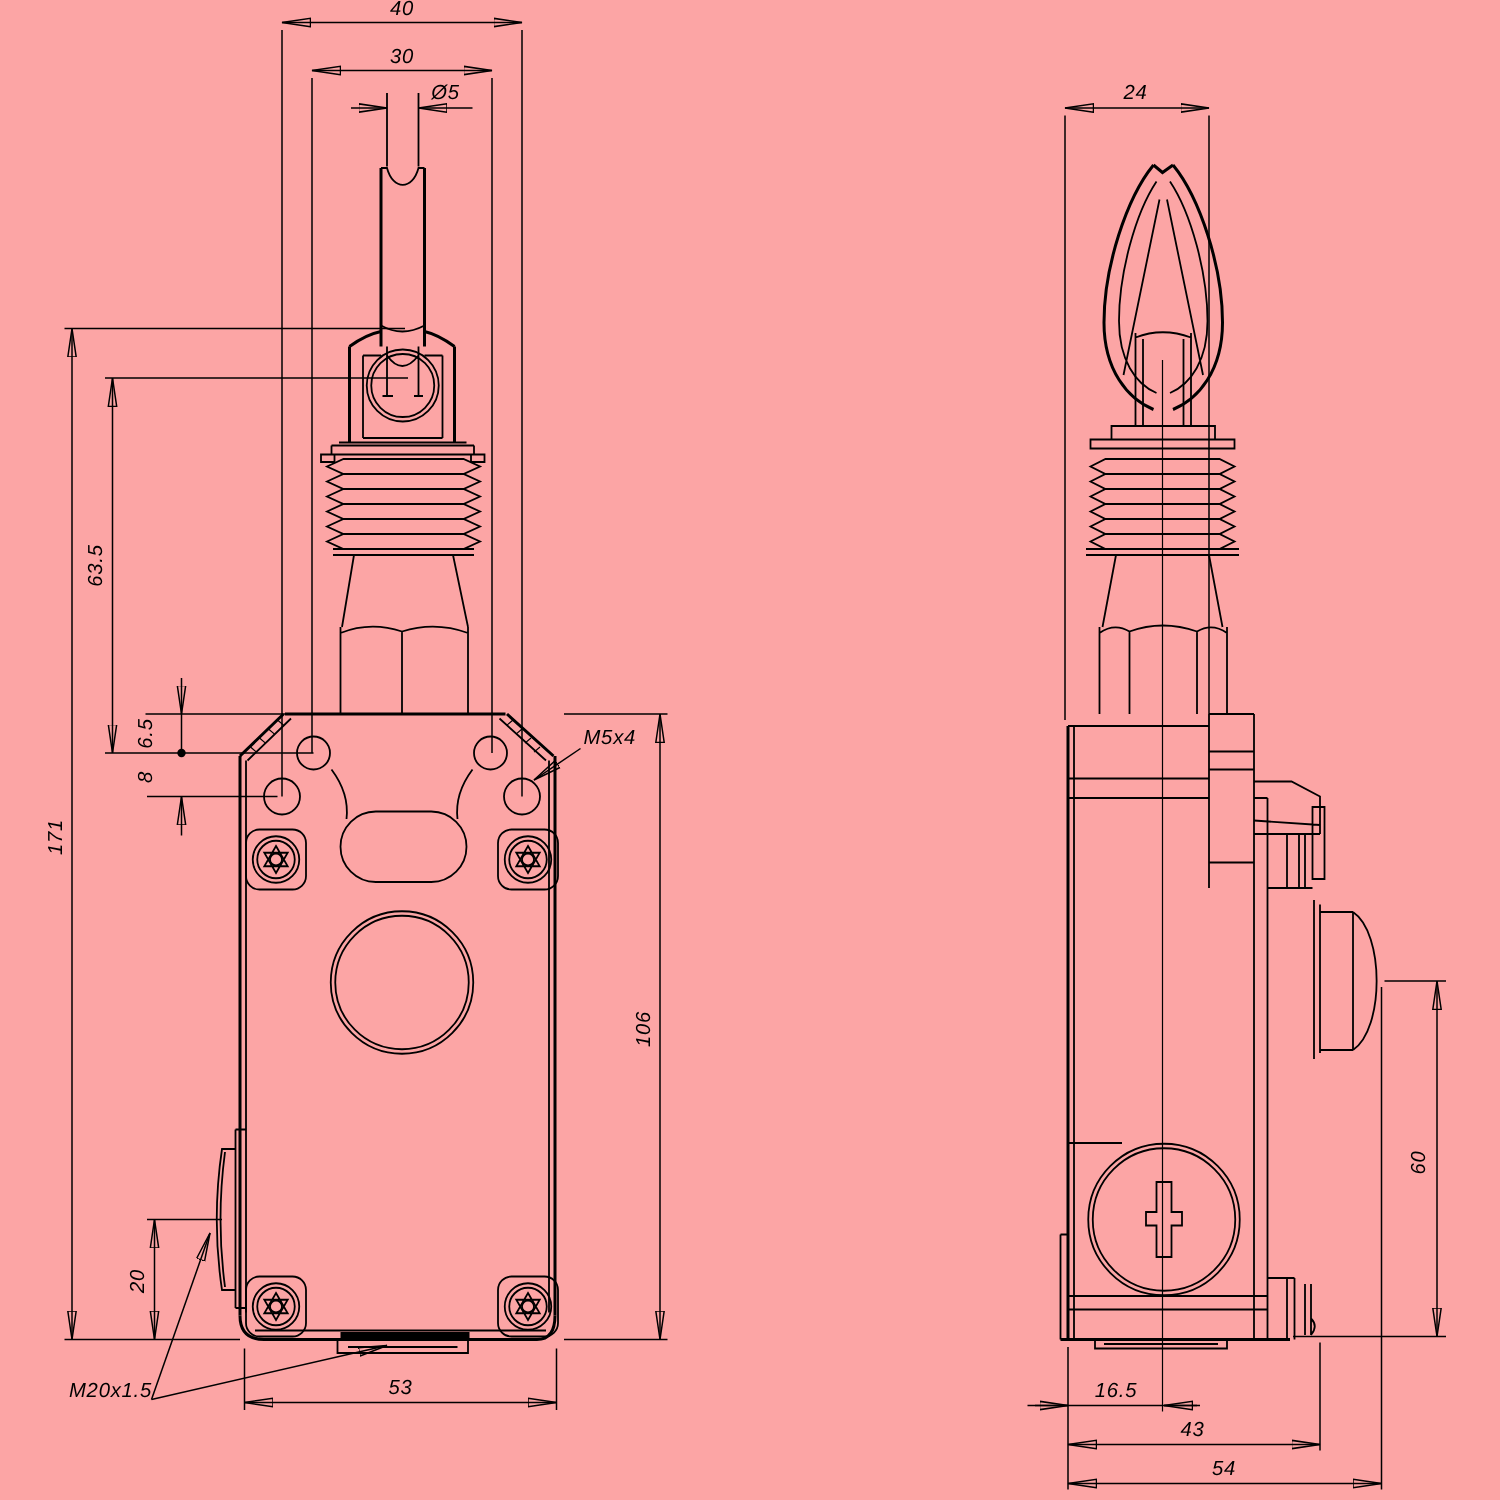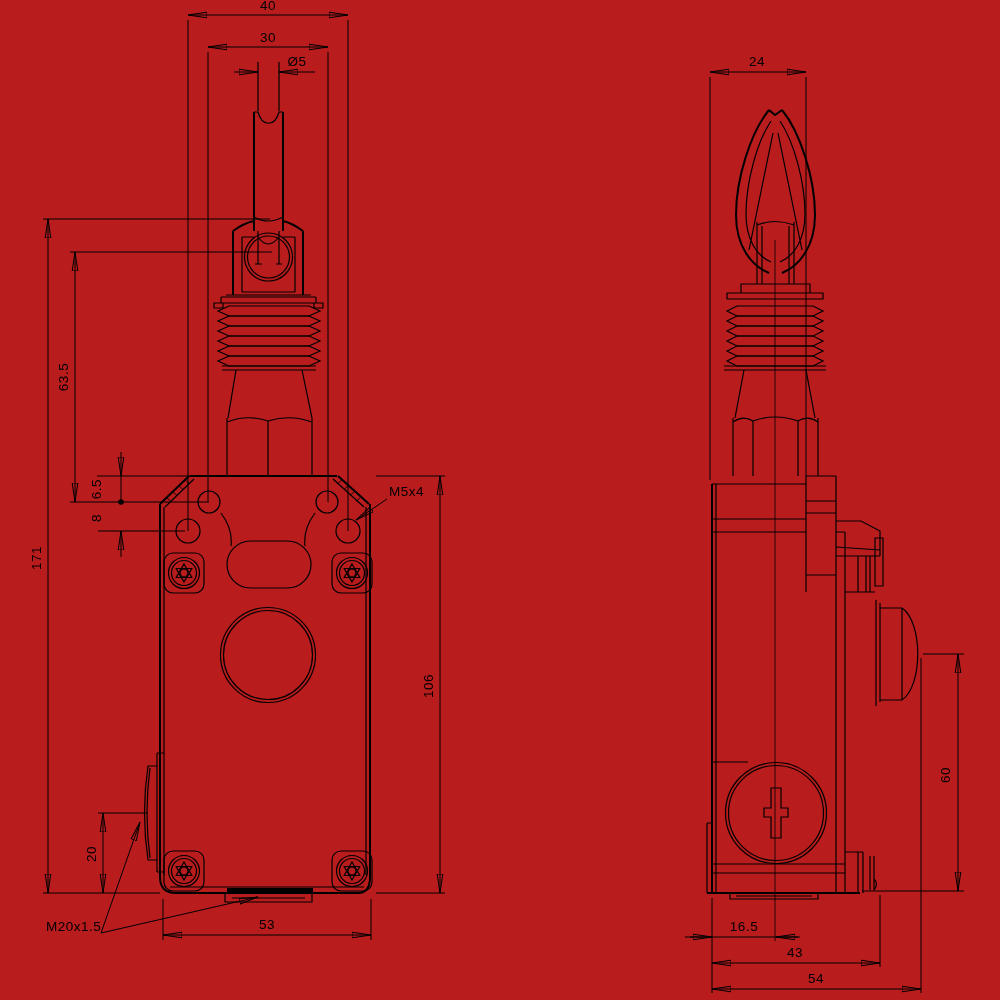--- a/index.html
+++ b/index.html
@@ -1,16 +1,16 @@
 <!DOCTYPE html>
 <html><head>
 <meta charset="utf-8">
 <style>
   html,body{margin:0;padding:0;background:#ffffff;}
-  .stage{width:1000px;height:1000px;position:relative;background:#b91c1c;}
+  .stage{width:1000px;height:1000px;position:relative;background:#fca5a5;font-style:italic;}
   svg{display:block;}
   svg path,svg line,svg circle,svg rect,svg polyline{stroke:#000;fill:none;}
   .t{stroke-width:2;}
   .m{stroke-width:1.2;}
   .thin{stroke-width:0.8;}
   .dim{stroke-width:1;}
   .fill{fill:#000;stroke:none;}
   text{fill:#000;stroke:none;font-family:"Liberation Sans","DejaVu Sans",sans-serif;
        font-size:13.5px;letter-spacing:0.5px;}
 </style>

